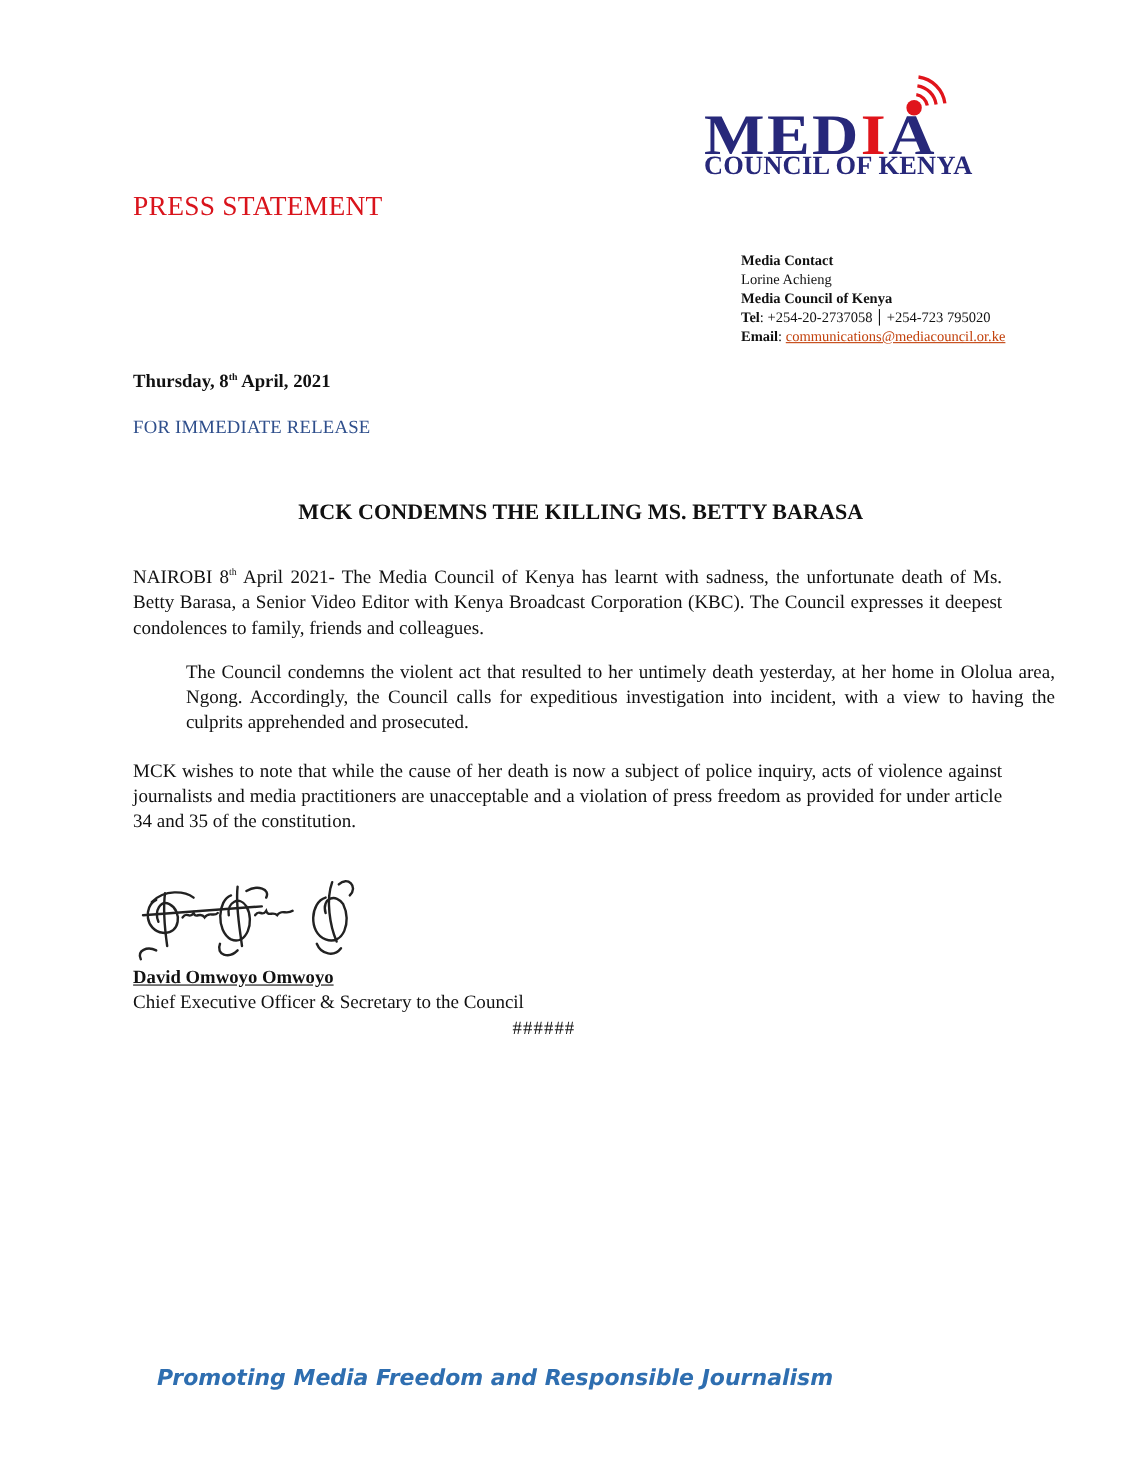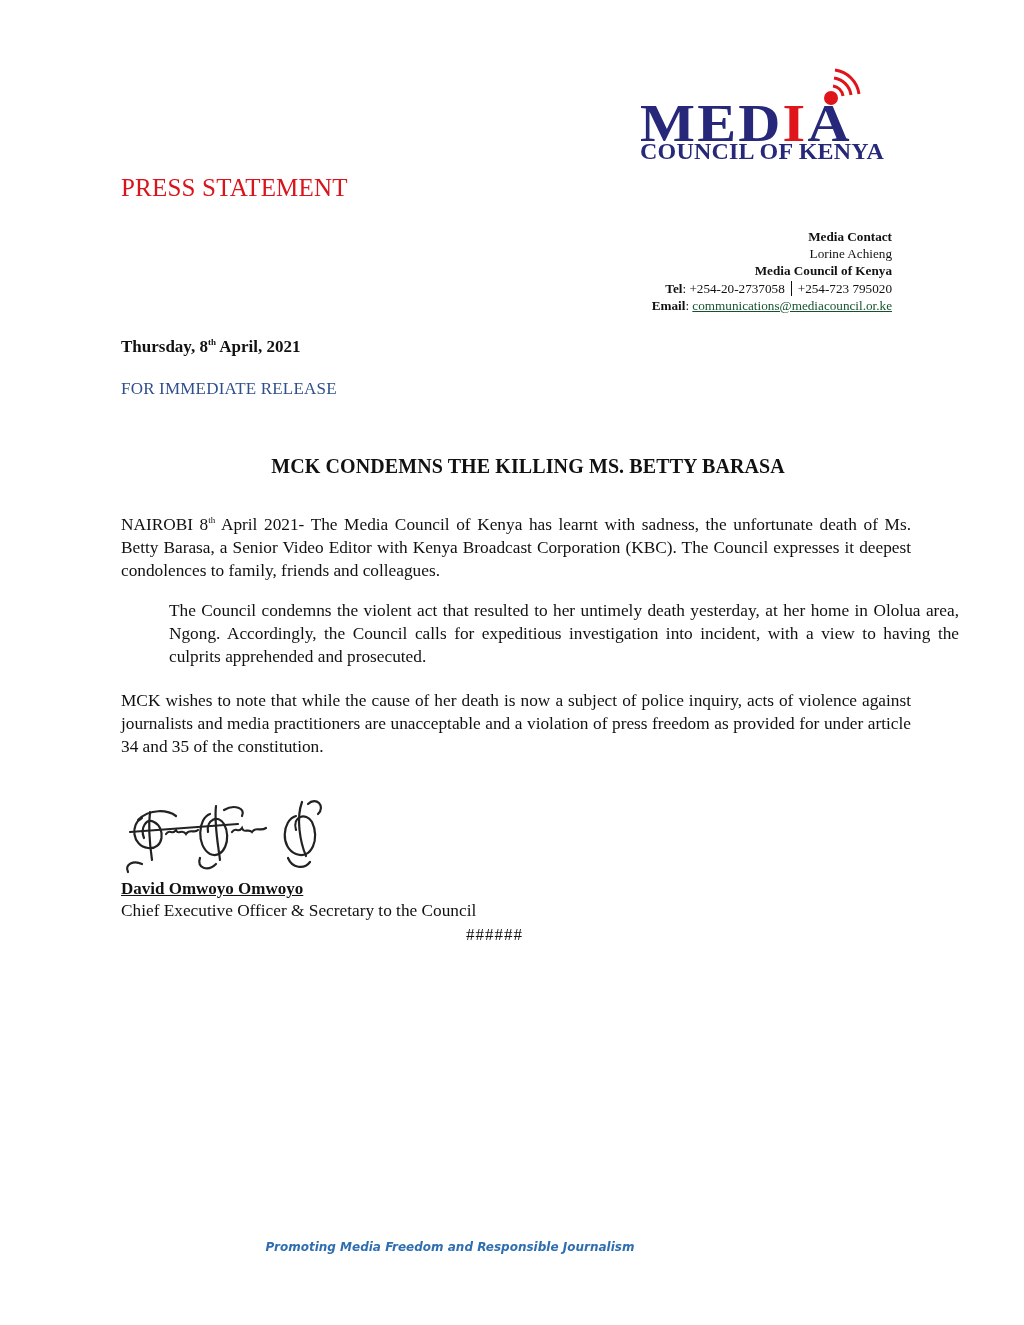--- a/index.html
+++ b/index.html
@@ -10,23 +10,23 @@
     #logo { left: 636px; top: 64px; width: 270px; height: 96px; }
     #logo .media { position: absolute; left: 4px; top: 34px; font-family: "Liberation Serif", serif;
                    font-weight: bold; font-size: 52px; letter-spacing: 2px; color: #27287a; line-height: 1; transform: scaleX(1.12); transform-origin: left; }
     #logo .media .red { color: #e0141b; }
     #logo .council { position: absolute; left: 4px; top: 74px; font-family: "Liberation Serif", serif;
                      font-weight: bold; font-size: 24px; color: #27287a; letter-spacing: 0.2px; white-space: nowrap; }
     #logo svg.signal { position: absolute; left: 185px; top: 0px; }
 
     #press-statement { left: 121px; top: 174px; font-size: 25px; color: #d9141c; letter-spacing: 0.2px; }
 
-    #contact { right: 132px; top: 228px; text-align: right; font-size: 13.2px; line-height: 17.2px; }
+    #contact { right: 110px; top: 228px; text-align: left; font-size: 13.2px; line-height: 17.2px; }
     #contact .b { font-weight: bold; }
-    #contact a { color: #14532d; text-decoration: underline; }
+    #contact a { color: #c2410c; text-decoration: underline; }
     #contact .sep { display: inline-block; width: 1px; height: 15px; background: #111; vertical-align: -3px; margin: 0 6px; }
 
     #date-line { left: 121px; top: 337px; font-size: 17px; font-weight: bold; }
     #date-line sup { font-size: 9px; }
 
     #release { left: 121px; top: 379px; font-size: 17px; color: #2f4f8c; letter-spacing: 0.2px; }
 
     #headline { left: 0; width: 1024px; top: 455px; text-align: center; font-size: 20px; font-weight: bold; letter-spacing: 0.1px; padding-left: 16px; }
 
     .para { left: 121px; width: 790px; font-size: 17.3px; line-height: 23px; text-align: justify; }
@@ -34,21 +34,21 @@
     #para1 { top: 509px; }
     #para2 { top: 599px; margin-left: 48px; }
     #para3 { top: 689px; }
 
     #signature { left: 120px; top: 798px; }
     #signer-name { left: 121px; top: 879px; font-size: 17px; font-weight: bold; text-decoration: underline; }
     #signer-title { left: 121px; top: 901px; font-size: 17.3px; }
     #end-mark { left: 466px; top: 925px; font-size: 17px; letter-spacing: 1px; }
 
     #tagline { left: 0; width: 900px; top: 1240px; text-align: center; font-family: "DejaVu Sans", "Liberation Sans", sans-serif;
-               font-style: italic; font-weight: bold; font-size: 12px; color: #2e6eb0; }
+               font-style: italic; font-weight: bold; font-size: 20px; color: #2e6eb0; }
   </style>
 </head>
 <body>
 
 <div id="logo" class="abs">
   <svg class="signal" width="40" height="44" viewBox="0 0 40 44">
     <circle cx="10" cy="34" r="7" fill="#e0141b"></circle>
     <path d="M12 22 A12 12 0 0 1 22 32" stroke="#e0141b" stroke-width="3" fill="none"></path>
     <path d="M13 14 A20 20 0 0 1 30 31" stroke="#e0141b" stroke-width="3" fill="none"></path>
     <path d="M14 6 A28 28 0 0 1 38 30" stroke="#e0141b" stroke-width="3" fill="none"></path>

